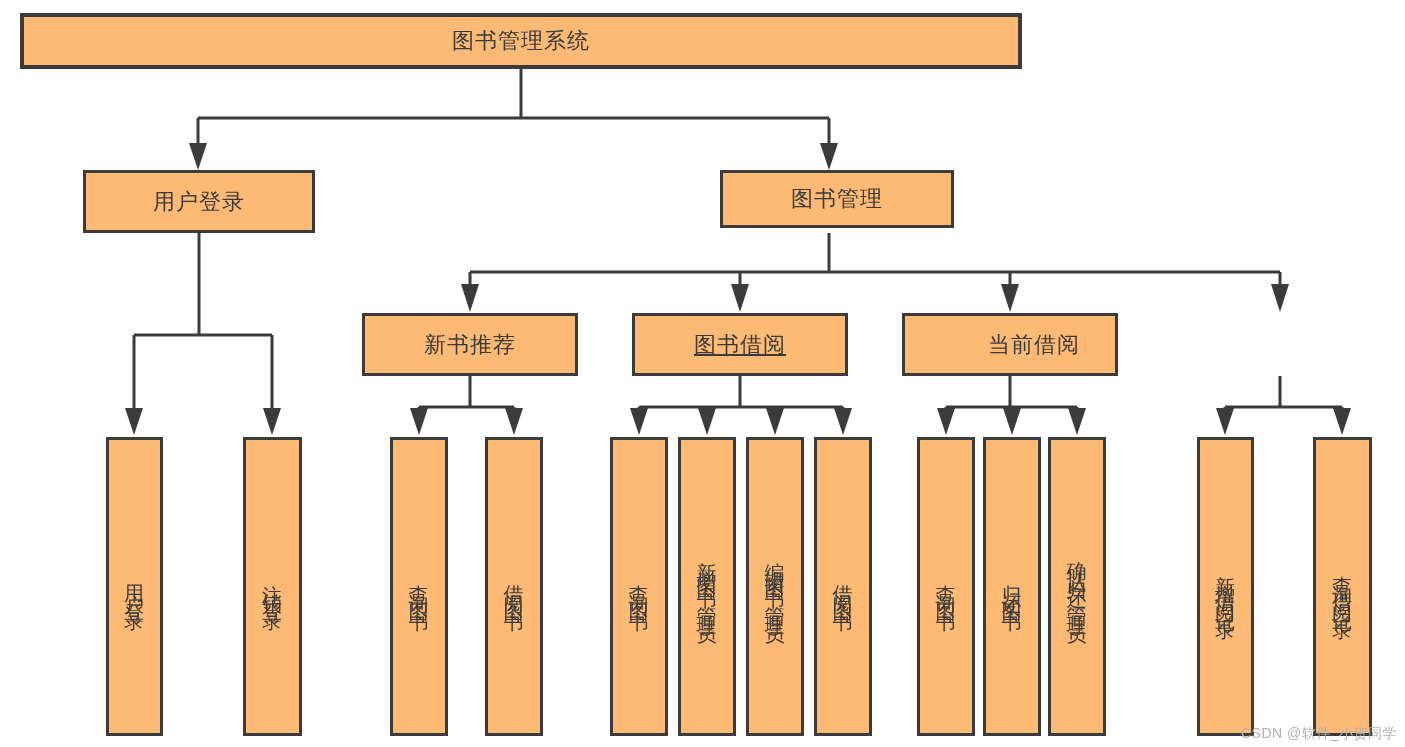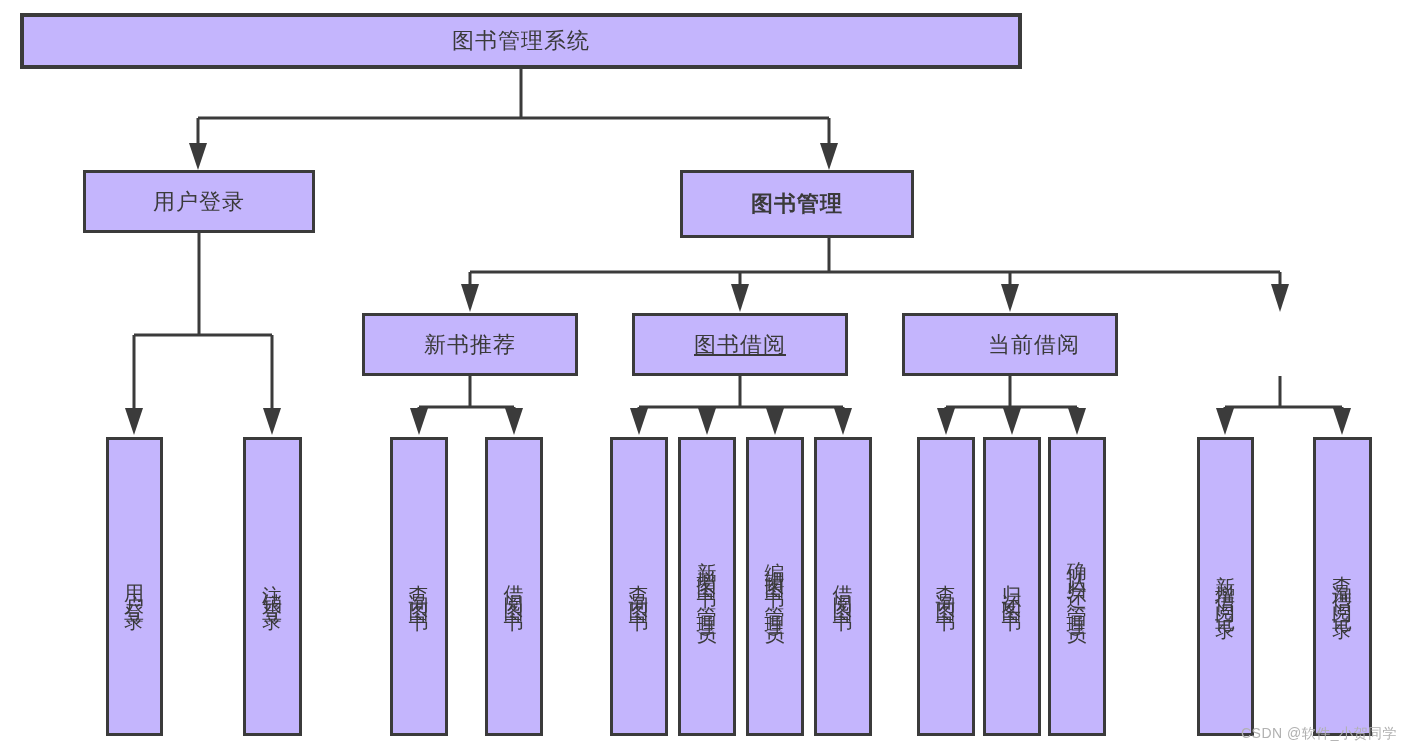--- a/index.html
+++ b/index.html
@@ -14,21 +14,21 @@
   #connectors {
     position: absolute;
     left: 0; top: 0;
     width: 1405px; height: 747px;
     pointer-events: none;
   }
   .box {
     position: absolute;
     box-sizing: border-box;
     border: 3px solid #3b3b3b;
-    background: #c4b5fd;
+    background: #fdba74;
     display: flex;
     align-items: center;
     justify-content: center;
     color: #3a3a3a;
     font-size: 22px;
     letter-spacing: 1px;
     z-index: 2;
   }
   .root-box { border-width: 4px; }
   .leaf {
@@ -92,21 +92,21 @@
     </g>
   </svg>
 
   <div class="box root-box" style="left:20px; top:13px; width:1002px; height:56px;">
     <span>图书管理系统</span>
   </div>
 
   <div class="box" style="left:83px; top:170px; width:232px; height:63px;">
     <span>用户登录</span>
   </div>
-  <div class="box" style="left:680px; top:170px; width:234px; height:68px;font-weight:bold;">
+  <div class="box" style="left:720px; top:170px; width:234px; height:58px;">
     <span>图书管理</span>
   </div>
 
   <div class="box" style="left:362px; top:313px; width:216px; height:63px;">
     <span>新书推荐</span>
   </div>
   <div class="box" style="left:632px; top:313px; width:216px; height:63px;text-decoration:underline;">
     <span>图书借阅</span>
   </div>
   <div class="box" style="left:902px; top:313px; width:216px; height:63px;padding-left:48px;">

